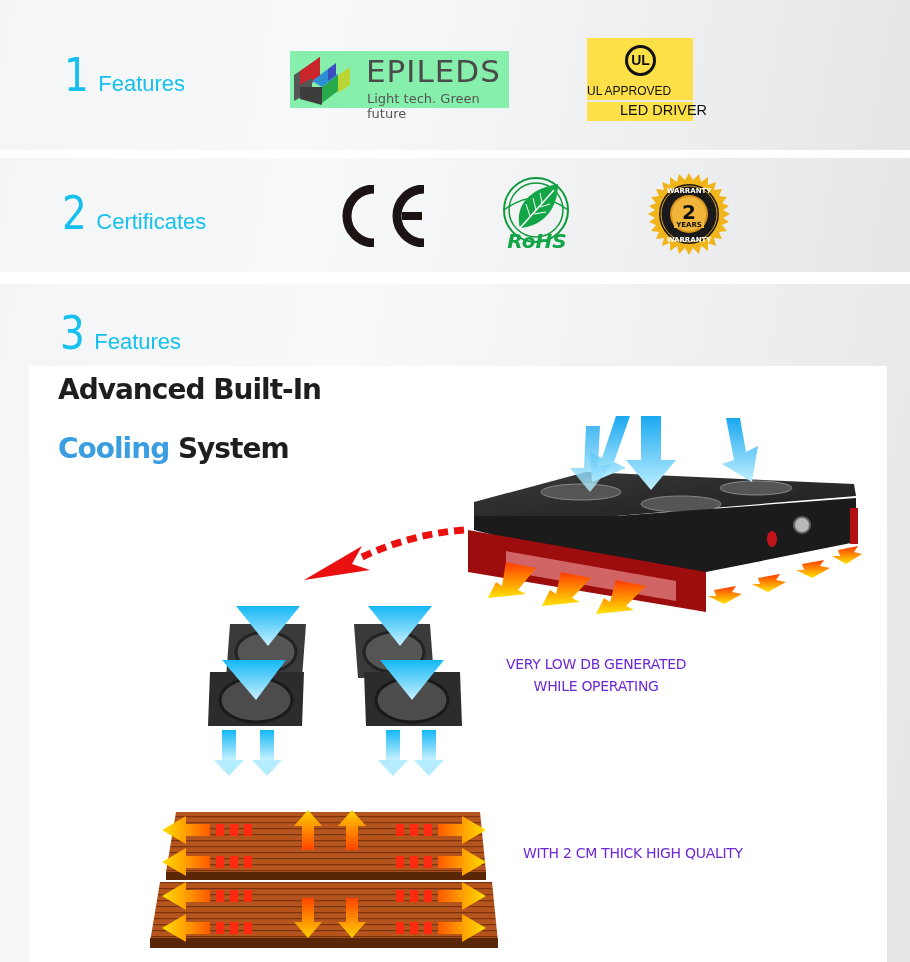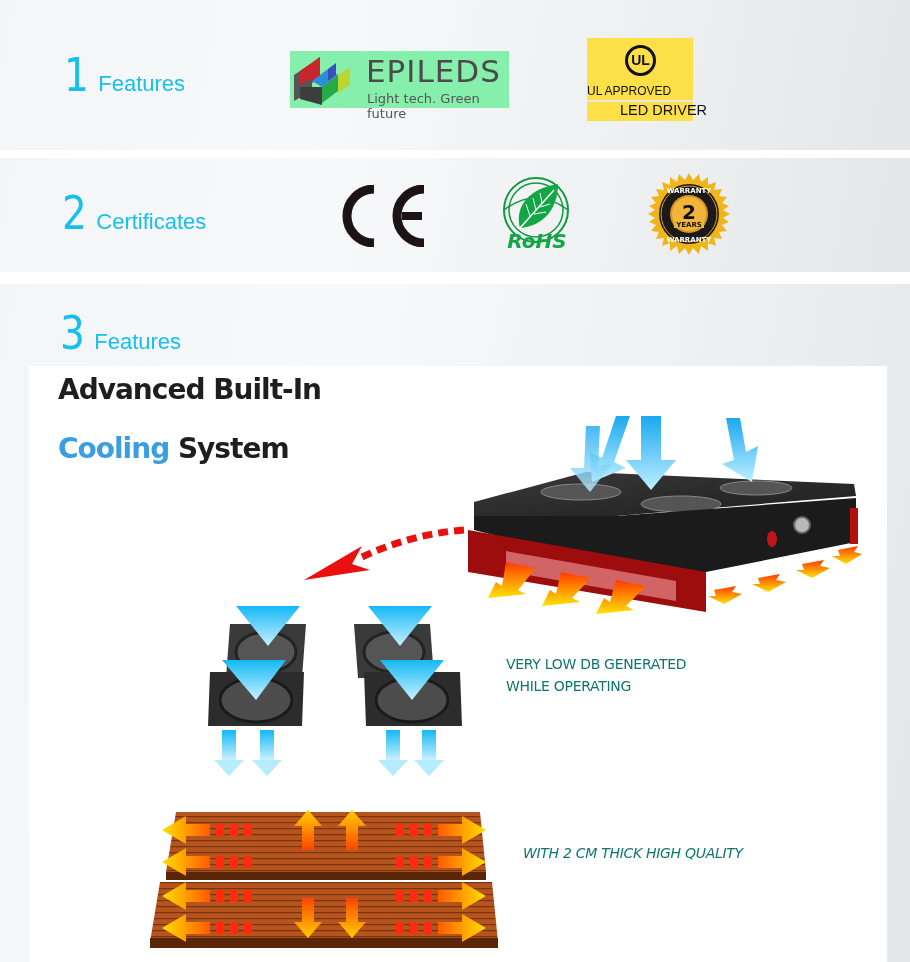--- a/index.html
+++ b/index.html
@@ -35,23 +35,23 @@
   .rohs-mark { position: absolute; left: 496px; top: 176px; }
   .warranty-badge { position: absolute; left: 647px; top: 172px; }
 
   
   .white-panel { position: absolute; left: 29px; top: 366px; width: 858px; height: 596px; background: #ffffff; }
   .headline { position: absolute; left: 58px; font-family: "DejaVu Sans", sans-serif; font-weight: bold; font-size: 28px; letter-spacing: -1px; color: #1e1e1e; }
   .headline-1 { top: 373px; }
   .headline-2 { top: 432px; text-align: center; }
   .headline .accent { color: #3a9ee0; }
 
-  .caption { position: absolute; font-family: "DejaVu Sans", sans-serif; font-size: 14px; color: #0f766e; line-height: 22px; letter-spacing: -0.3px; }
+  .caption { position: absolute; font-family: "DejaVu Sans", sans-serif; font-size: 14px; color: #6d28d9; line-height: 22px; letter-spacing: -0.3px; text-align: center; }
   .caption-fans { left: 506px; top: 653px; }
-  .caption-sink { left: 523px; top: 842px; font-style: italic; }
+  .caption-sink { left: 523px; top: 842px; }
 
   svg { display: block; }
 </style>
 </head>
 <body>
 
 <div id="band1" class="band"></div>
 <div class="section-heading" style="left:64px; top:52px;">
   <span class="section-num">1</span>
   <span class="section-label">Features</span>

